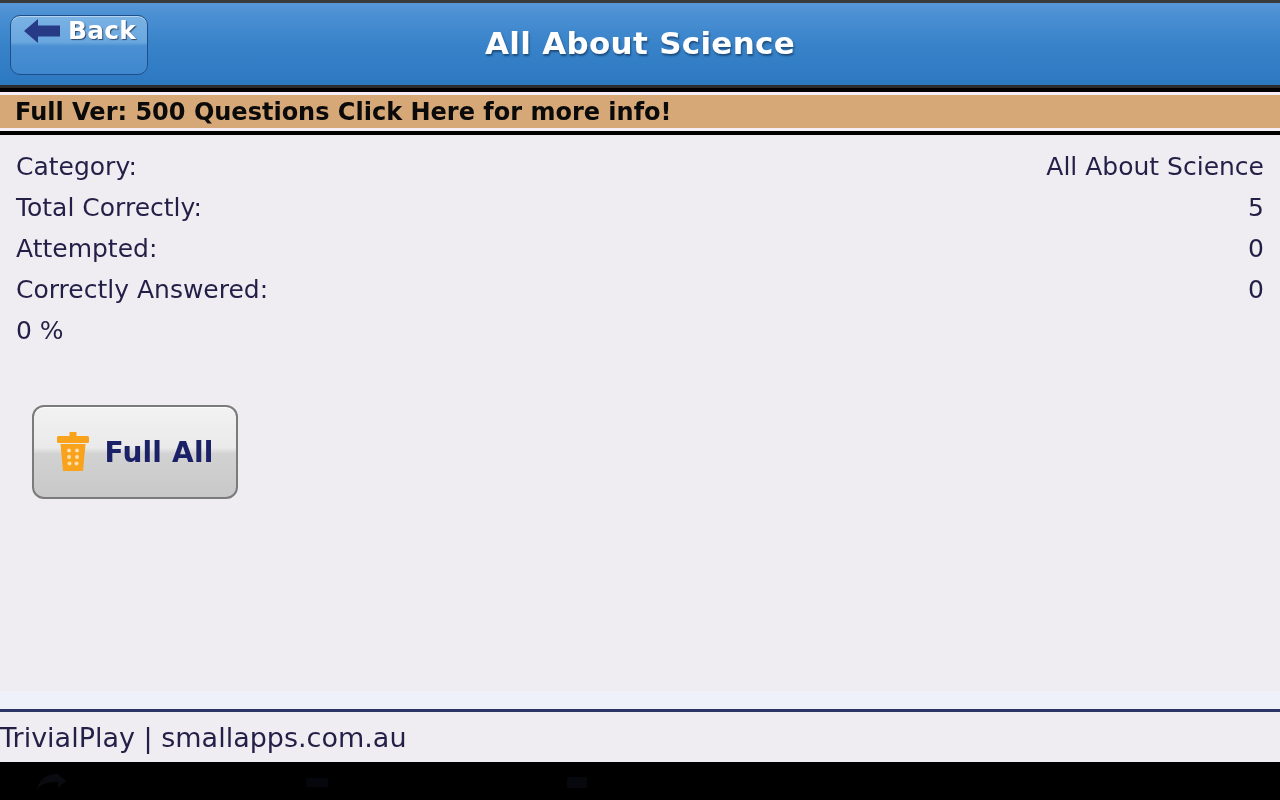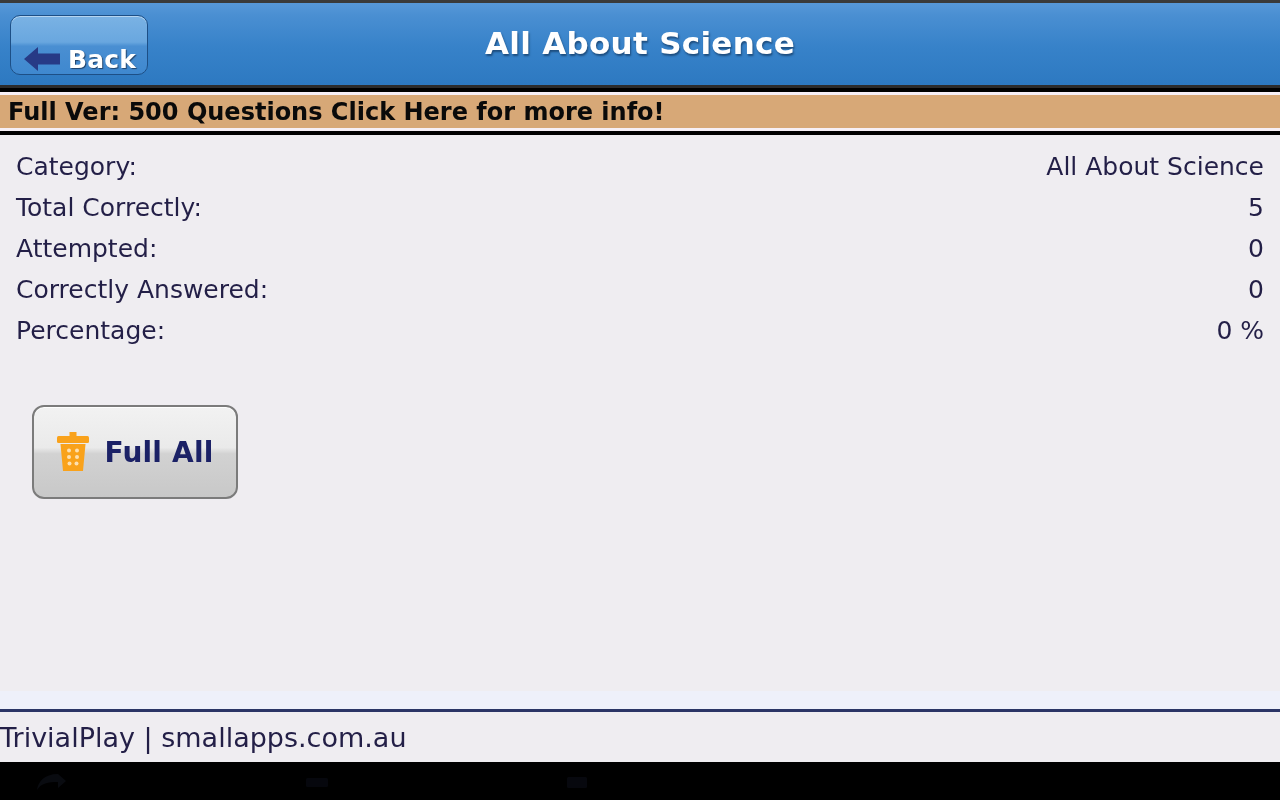--- a/index.html
+++ b/index.html
@@ -46,21 +46,21 @@
     position: absolute;
     left: 10px;
     top: 15px;
     width: 138px;
     height: 60px;
     border-radius: 10px;
     border: 1px solid #1d4f86;
     background: linear-gradient(to bottom, #7ab2e4 0%, #69a7df 45%, #4a8fd2 52%, #3f88cf 100%);
     box-shadow: inset 0 1px 0 rgba(255,255,255,0.45);
     display: flex;
-    align-items: flex-end;
+    align-items: flex-start;
     justify-content: center;
     gap: 6px;
     box-sizing: border-box;
     cursor: pointer;
   }
   .back-arrow {
     display: block;
     width: 40px;
     height: 30px;
     flex: 0 0 40px;
@@ -96,21 +96,21 @@
   }
   .promo-gap {
     height: 3px;
     background: #f6eff5;
   }
   .promo-banner {
     background: #d7a877;
     height: 33px;
     display: flex;
     align-items: center;
-    padding-left: 8px;
+    padding-left: 15px;
     box-sizing: border-box;
     cursor: pointer;
   }
   .promo-text {
     font-size: 24px;
     font-weight: bold;
     color: #0a0a0a;
     white-space: nowrap;
   }
 
@@ -247,21 +247,20 @@
     </div>
     <div class="stat-row">
       <span class="stat-label">Attempted:</span>
       <span class="stat-value">0</span>
     </div>
     <div class="stat-row">
       <span class="stat-label">Correctly Answered:</span>
       <span class="stat-value">0</span>
     </div>
     <div class="stat-row">
-      <span class="stat-label">Percentage:</span>
       <span class="stat-value">0 %</span>
     </div>
 
     <div class="actions">
       <div class="clear-button">
         <svg class="trash-icon" viewBox="0 0 34 40">
           <rect x="13.5" y="0" width="7" height="4" fill="#f9a21b"></rect>
           <rect x="1" y="4" width="32" height="7" rx="1.5" fill="#f9a21b"></rect>
           <path d="M4.5 12 L29.5 12 L27 39 L7 39 Z" fill="#f9a21b"></path>
           <circle cx="13" cy="18.5" r="2" fill="#fde0b0"></circle>

